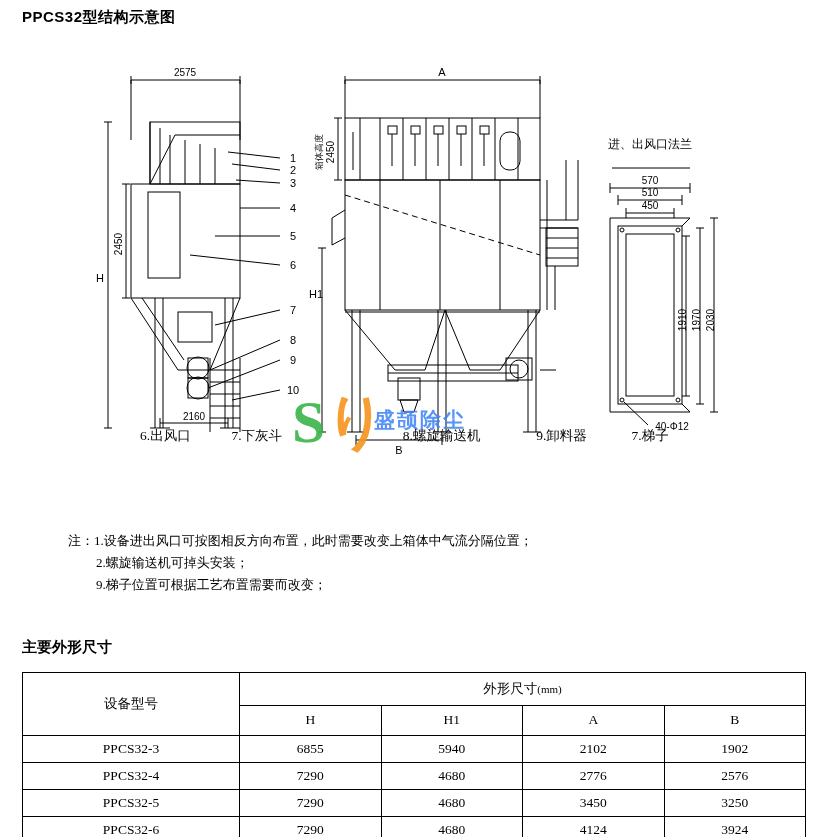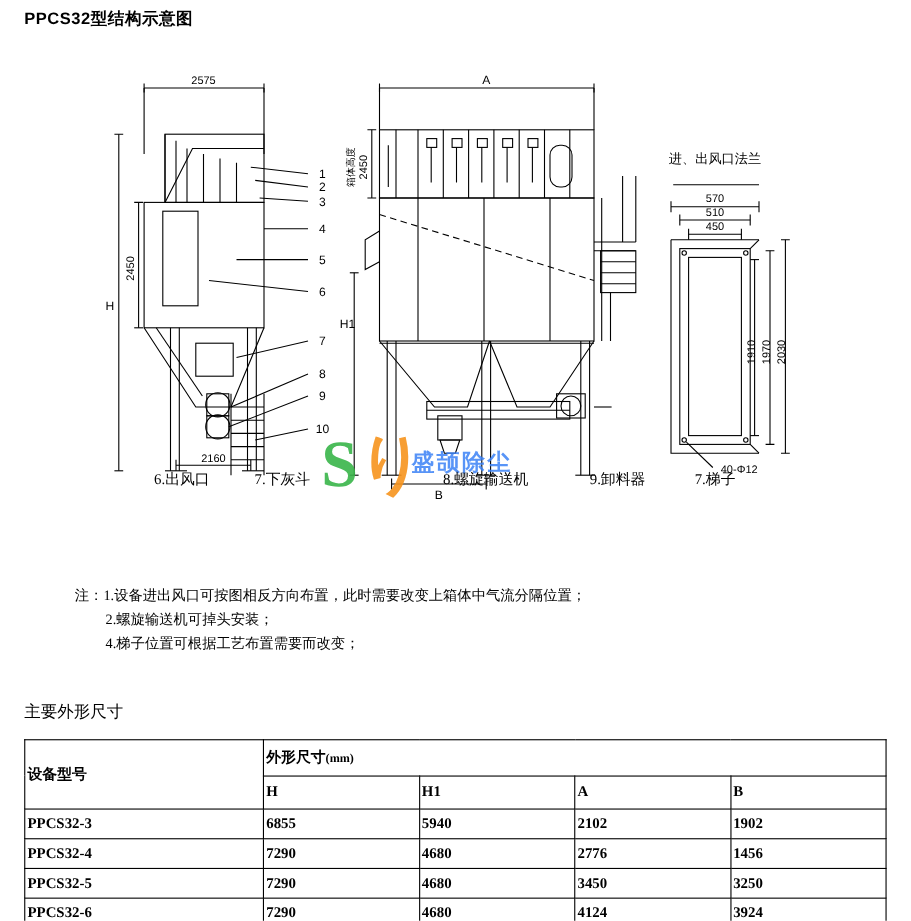--- a/index.html
+++ b/index.html
@@ -32,33 +32,34 @@
   .notes{
     position:absolute;left:68px;top:530px;width:700px;
     font-size:13px;line-height:22px;
   }
   .notes .nrow{white-space:nowrap;}
   .notes .indent{padding-left:28px;}
 
   .sect-title{
     position:absolute;left:22px;top:638px;
     font-family:"Liberation Sans", sans-serif;
-    font-weight:normal;font-size:15px;
+    font-weight:bold;font-size:15px;
   }
 
   table.dim{
     position:absolute;left:22px;top:672px;
     width:784px;
     border-collapse:collapse;
     font-size:13.5px;
   }
   table.dim td,table.dim th{
     border:1px solid #000;
+    text-align:center;
     padding:5px 2px;
-    font-weight:bold;
+    font-weight:normal;
   }
   table.dim .modelcol{width:212px;}
   table.dim .tall{height:52px;}
   .sub{font-size:11px;}
 
   
   .watermark{
     position:absolute;left:292px;top:392px;
     width:260px;height:70px;
     pointer-events:none;
@@ -321,21 +322,21 @@
       <span class="itm" style="width:92px">9.卸料器</span>
       <span class="itm">7.梯子</span>
     </div>
   </div>
 
   <div class="notes">
     <div class="nrow">
       <span>注：</span><span>1.设备进出风口可按图相反方向布置，此时需要改变上箱体中气流分隔位置；</span>
     </div>
     <div class="nrow indent">2.螺旋输送机可掉头安装；</div>
-    <div class="nrow indent">4.梯子位置可根据工艺布置需要而改变；</div>
+    <div class="nrow indent">9.梯子位置可根据工艺布置需要而改变；</div>
   </div>
 
   <div class="sect-title">主要外形尺寸</div>
 
   <table class="dim">
     <tbody>
         <tr>
       <td class="modelcol tall" rowspan="2">设备型号</td>
       <td colspan="4">
         <span>外形尺寸</span><span class="sub">(mm)</span>
@@ -352,21 +353,21 @@
       <td>6855</td>
       <td>5940</td>
       <td>2102</td>
       <td>1902</td>
     </tr>
     <tr>
       <td>PPCS32-4</td>
       <td>7290</td>
       <td>4680</td>
       <td>2776</td>
-      <td>1456</td>
+      <td>2576</td>
     </tr>
     <tr>
       <td>PPCS32-5</td>
       <td>7290</td>
       <td>4680</td>
       <td>3450</td>
       <td>3250</td>
     </tr>
     <tr>
       <td>PPCS32-6</td>

